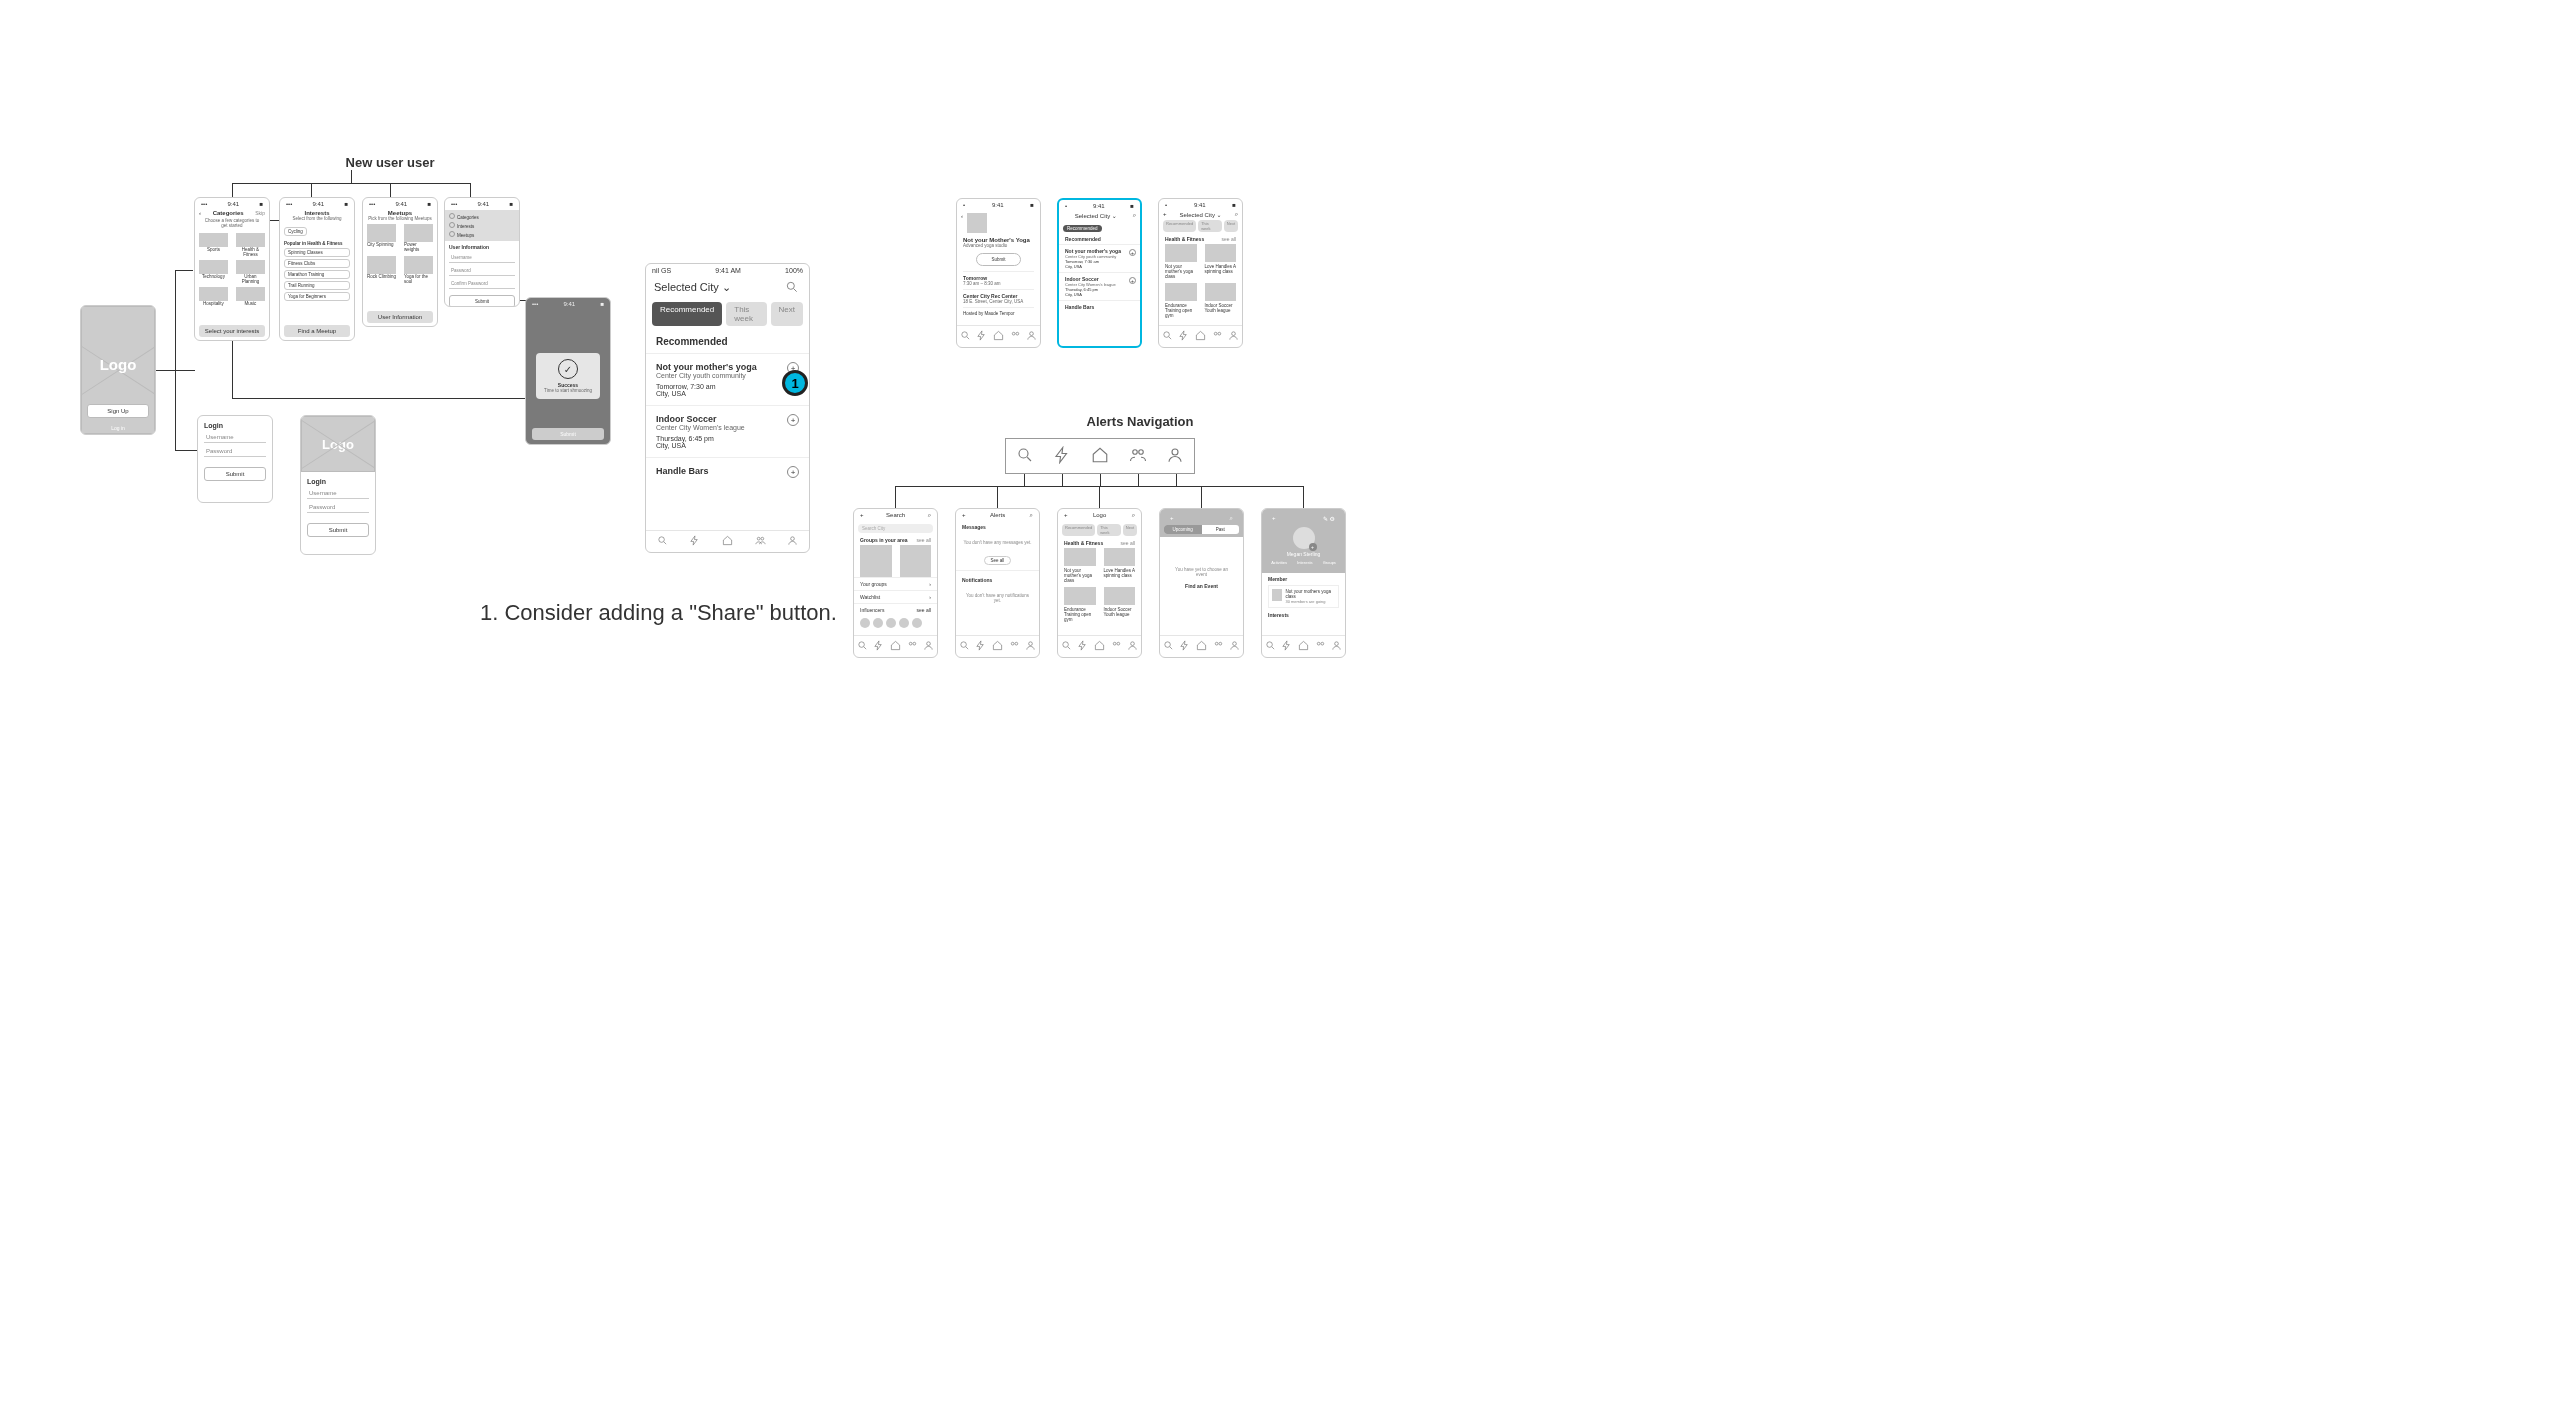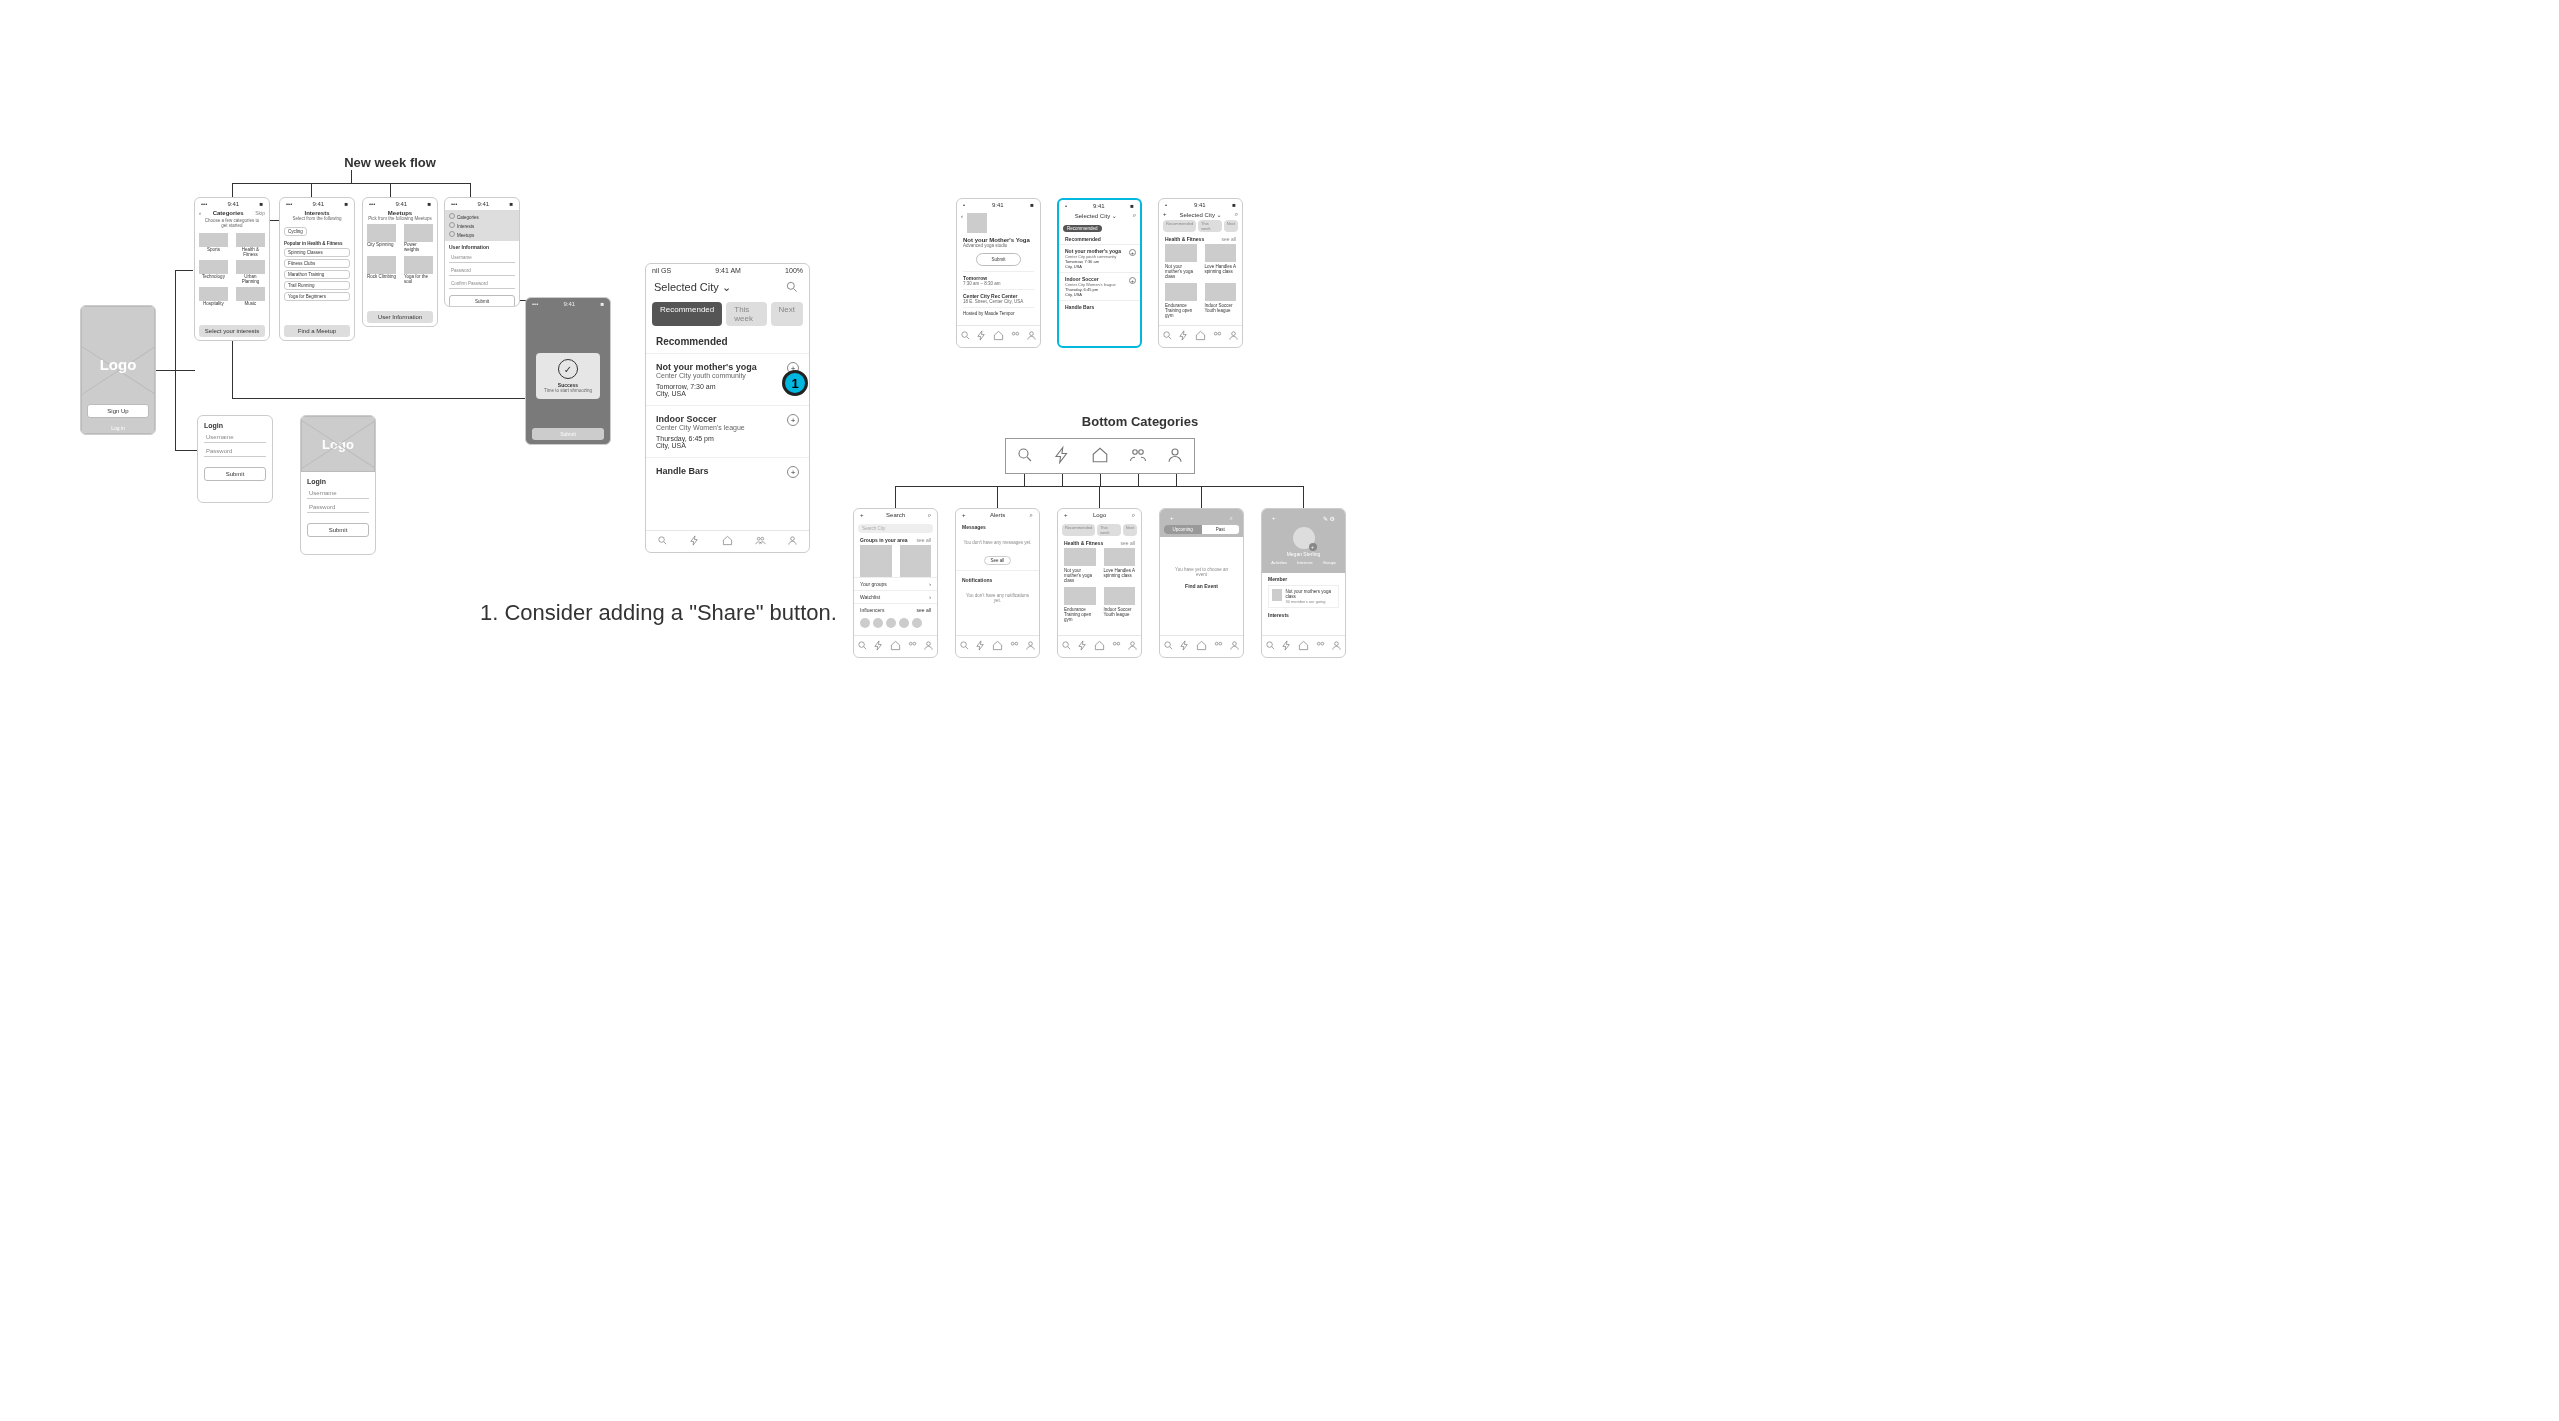--- a/index.html
+++ b/index.html
@@ -45,21 +45,21 @@
 .thumb { background: #ccc; }
 .card-row { display: flex; gap: 8px; }
 .card-row .thumb { flex: 1; height: 28px; }
 .caption { font-size: 4.5px; margin-top: 2px; }
 </style>
 </head>
 <body>
 
 <div class="canvas">
 
-<div class="section-title" style="left:320px; top:155px; width:140px;">New week flow</div>
+<div class="section-title" style="left:320px; top:155px; width:140px;">New user user</div>
 
 <div class="line h" style="left:232px; top:183px; width:238px;"></div>
 <div class="line v" style="left:232px; top:183px; height:14px;"></div>
 <div class="line v" style="left:311px; top:183px; height:14px;"></div>
 <div class="line v" style="left:390px; top:183px; height:14px;"></div>
 <div class="line v" style="left:470px; top:183px; height:14px;"></div>
 <div class="line v" style="left:351px; top:170px; height:13px;"></div>
 
 <div class="line h" style="left:155px; top:370px; width:40px;"></div>
 <div class="line v" style="left:175px; top:370px; height:80px;"></div>
@@ -422,21 +422,21 @@
             <circle cx="8" cy="8" r="3"></circle>
             <circle cx="16" cy="8" r="3"></circle>
           </svg></span>
     <span><svg class="icon" viewBox="0 0 24 24">
             <circle cx="12" cy="8" r="4"></circle>
             <path d="M4 21c0-4 4-7 8-7s8 3 8 7"></path>
           </svg></span>
   </div>
 </div>
 
-<div class="section-title" style="left:1060px; top:414px; width:160px;">Bottom Categories</div>
+<div class="section-title" style="left:1060px; top:414px; width:160px;">Alerts Navigation</div>
 
 <div class="tabnav-lg" style="position:absolute; left:1005px; top:438px;">
   <span><svg class="icon" viewBox="0 0 24 24">
           <circle cx="10" cy="10" r="6"></circle>
           <path d="M15 15l5 5"></path>
         </svg></span>
   <span><svg class="icon" viewBox="0 0 24 24">
           <path d="M13 2L4 14h6l-1 8 9-12h-6z"></path>
         </svg></span>
   <span><svg class="icon" viewBox="0 0 24 24">

